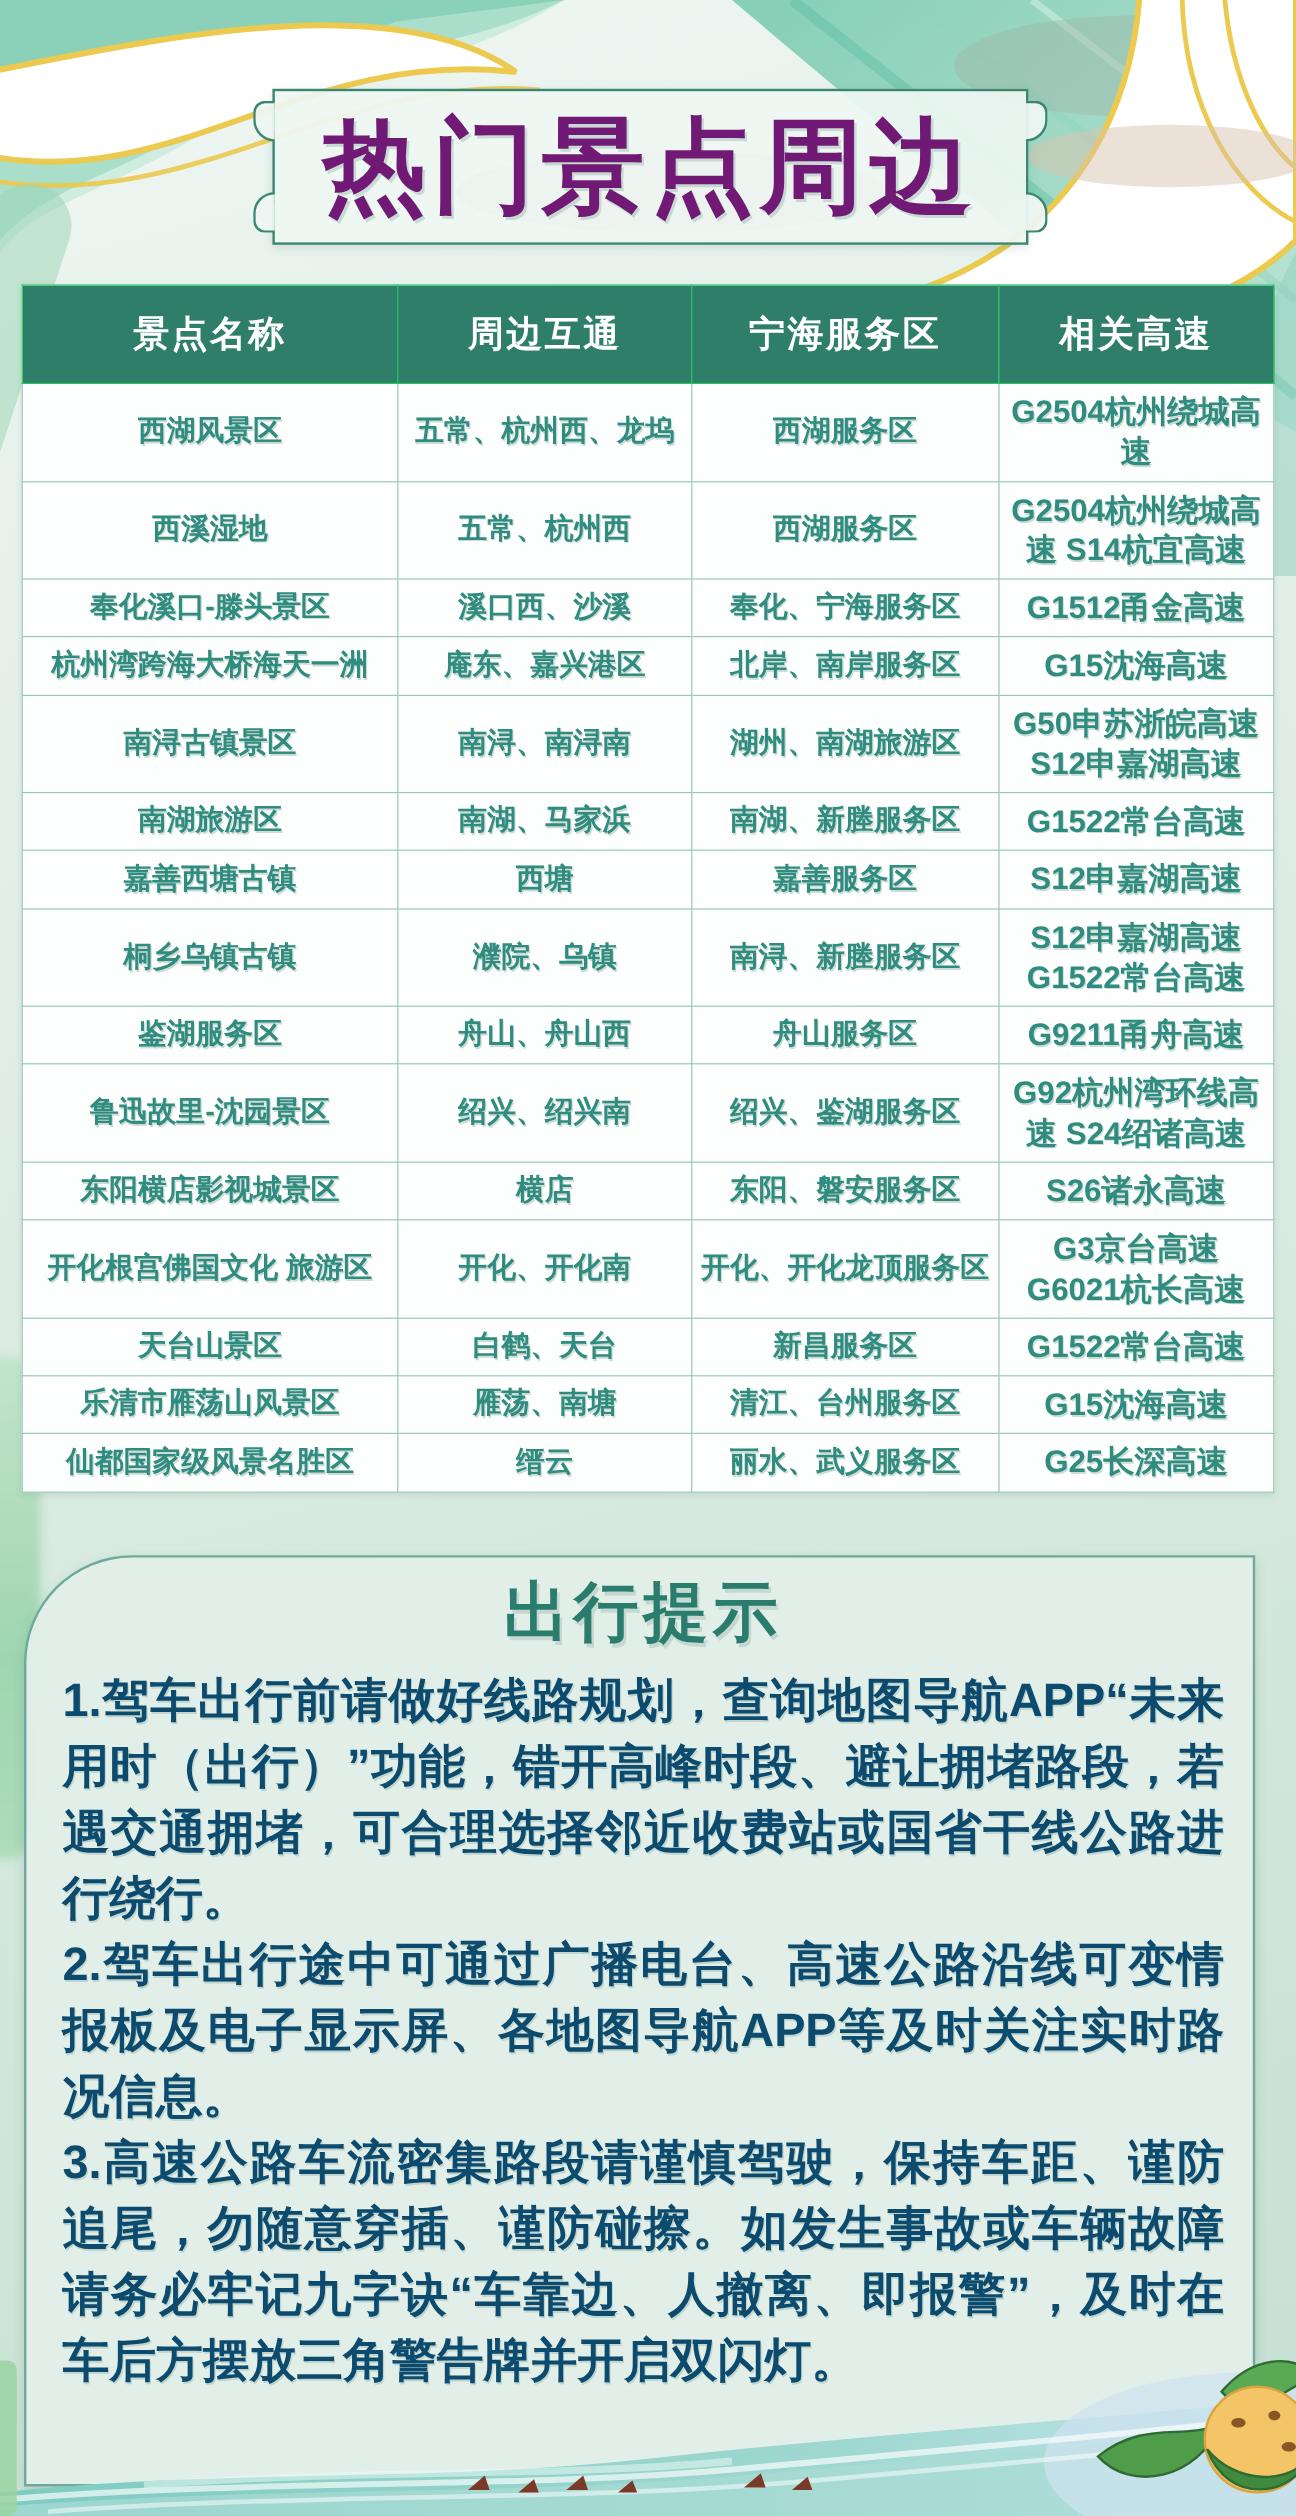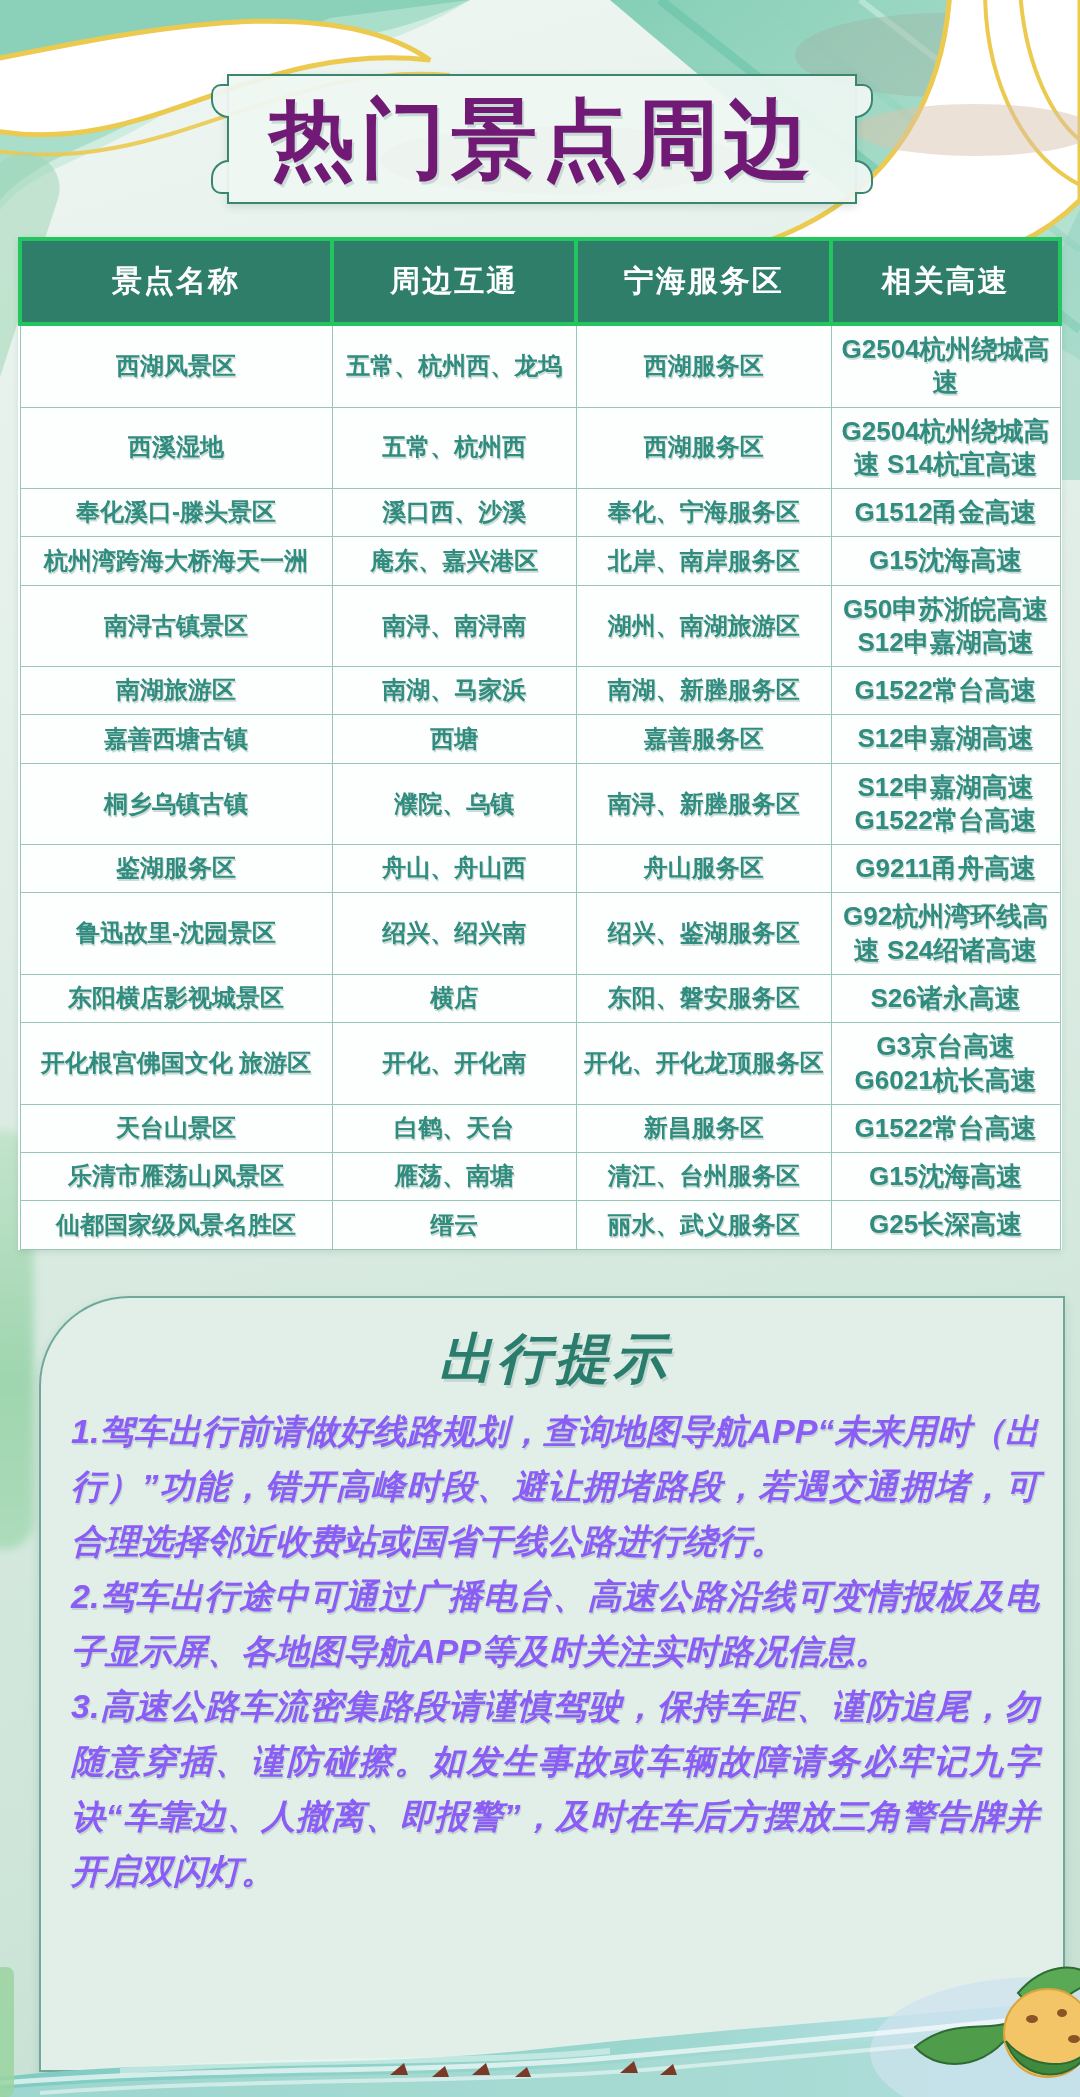--- a/index.html
+++ b/index.html
@@ -35,45 +35,44 @@
   .hook.tr{right:-18px;top:8px;border-left:none;border-radius:0 10px 18px 0;}
   .hook.br{right:-18px;bottom:8px;border-left:none;border-radius:0 18px 10px 0;}
   
   table.scenic{
     position:absolute;left:18px;top:237px;width:1044px;
     border-collapse:collapse;table-layout:fixed;
     background:#fdfffe;box-shadow:0 2px 6px rgba(60,110,95,0.15);
   }
   table.scenic th{
     background:#2e7e6a;color:#ffffff;font-size:30px;font-weight:700;
-    padding:20px 4px;letter-spacing:2px;border:4px solid #22c55e;
+    padding:20px 4px;letter-spacing:2px;border:1px solid #22c55e;
   }
   table.scenic td{
     border:1.5px solid #9ac6b7;color:#2f8c7e;font-weight:700;font-size:24px;
     text-align:center;vertical-align:middle;padding:7px 5px;line-height:1.28;
     white-space:pre-line;text-shadow:1px 1.5px 0 rgba(40,95,82,0.22);
   }
   table.scenic td.hwy{font-size:26px;}
   
   .tips{
-    position:absolute;left:39px;top:1296px;width:1026px;height:776px;box-sizing:border-box;
+    position:absolute;left:20px;top:1296px;width:1026px;height:776px;box-sizing:border-box;
     background:rgba(227,239,233,0.95);
     border:2px solid rgba(74,145,130,0.75);
     border-radius:90px 0 90px 0;
-    padding:26px 24px 0 30px;
+    padding:12px 24px 0 30px;
     box-shadow:0 4px 10px rgba(60,110,95,0.18);
-    font-style:italic;
   }
   .tips h2{
     margin:4px 0 16px;text-align:center;font-size:54px;line-height:60px;
     color:#2a7d6d;font-weight:900;letter-spacing:4px;
     text-shadow:2px 3px 0 rgba(30,90,75,0.15);
   }
   .tips p{
-    margin:0;font-size:34px;line-height:55px;font-weight:700;color:#8b5cf6;
+    margin:0;font-size:39px;line-height:55px;font-weight:700;color:#0c4a6e;
     text-shadow:1px 2px 0 rgba(35,95,85,0.18);text-align:justify;
   }
 </style>
 </head>
 <body>
 
 <div class="poster">
 
   <svg class="top-decor" viewBox="0 0 1080 480" aria-hidden="true">
     <defs>

